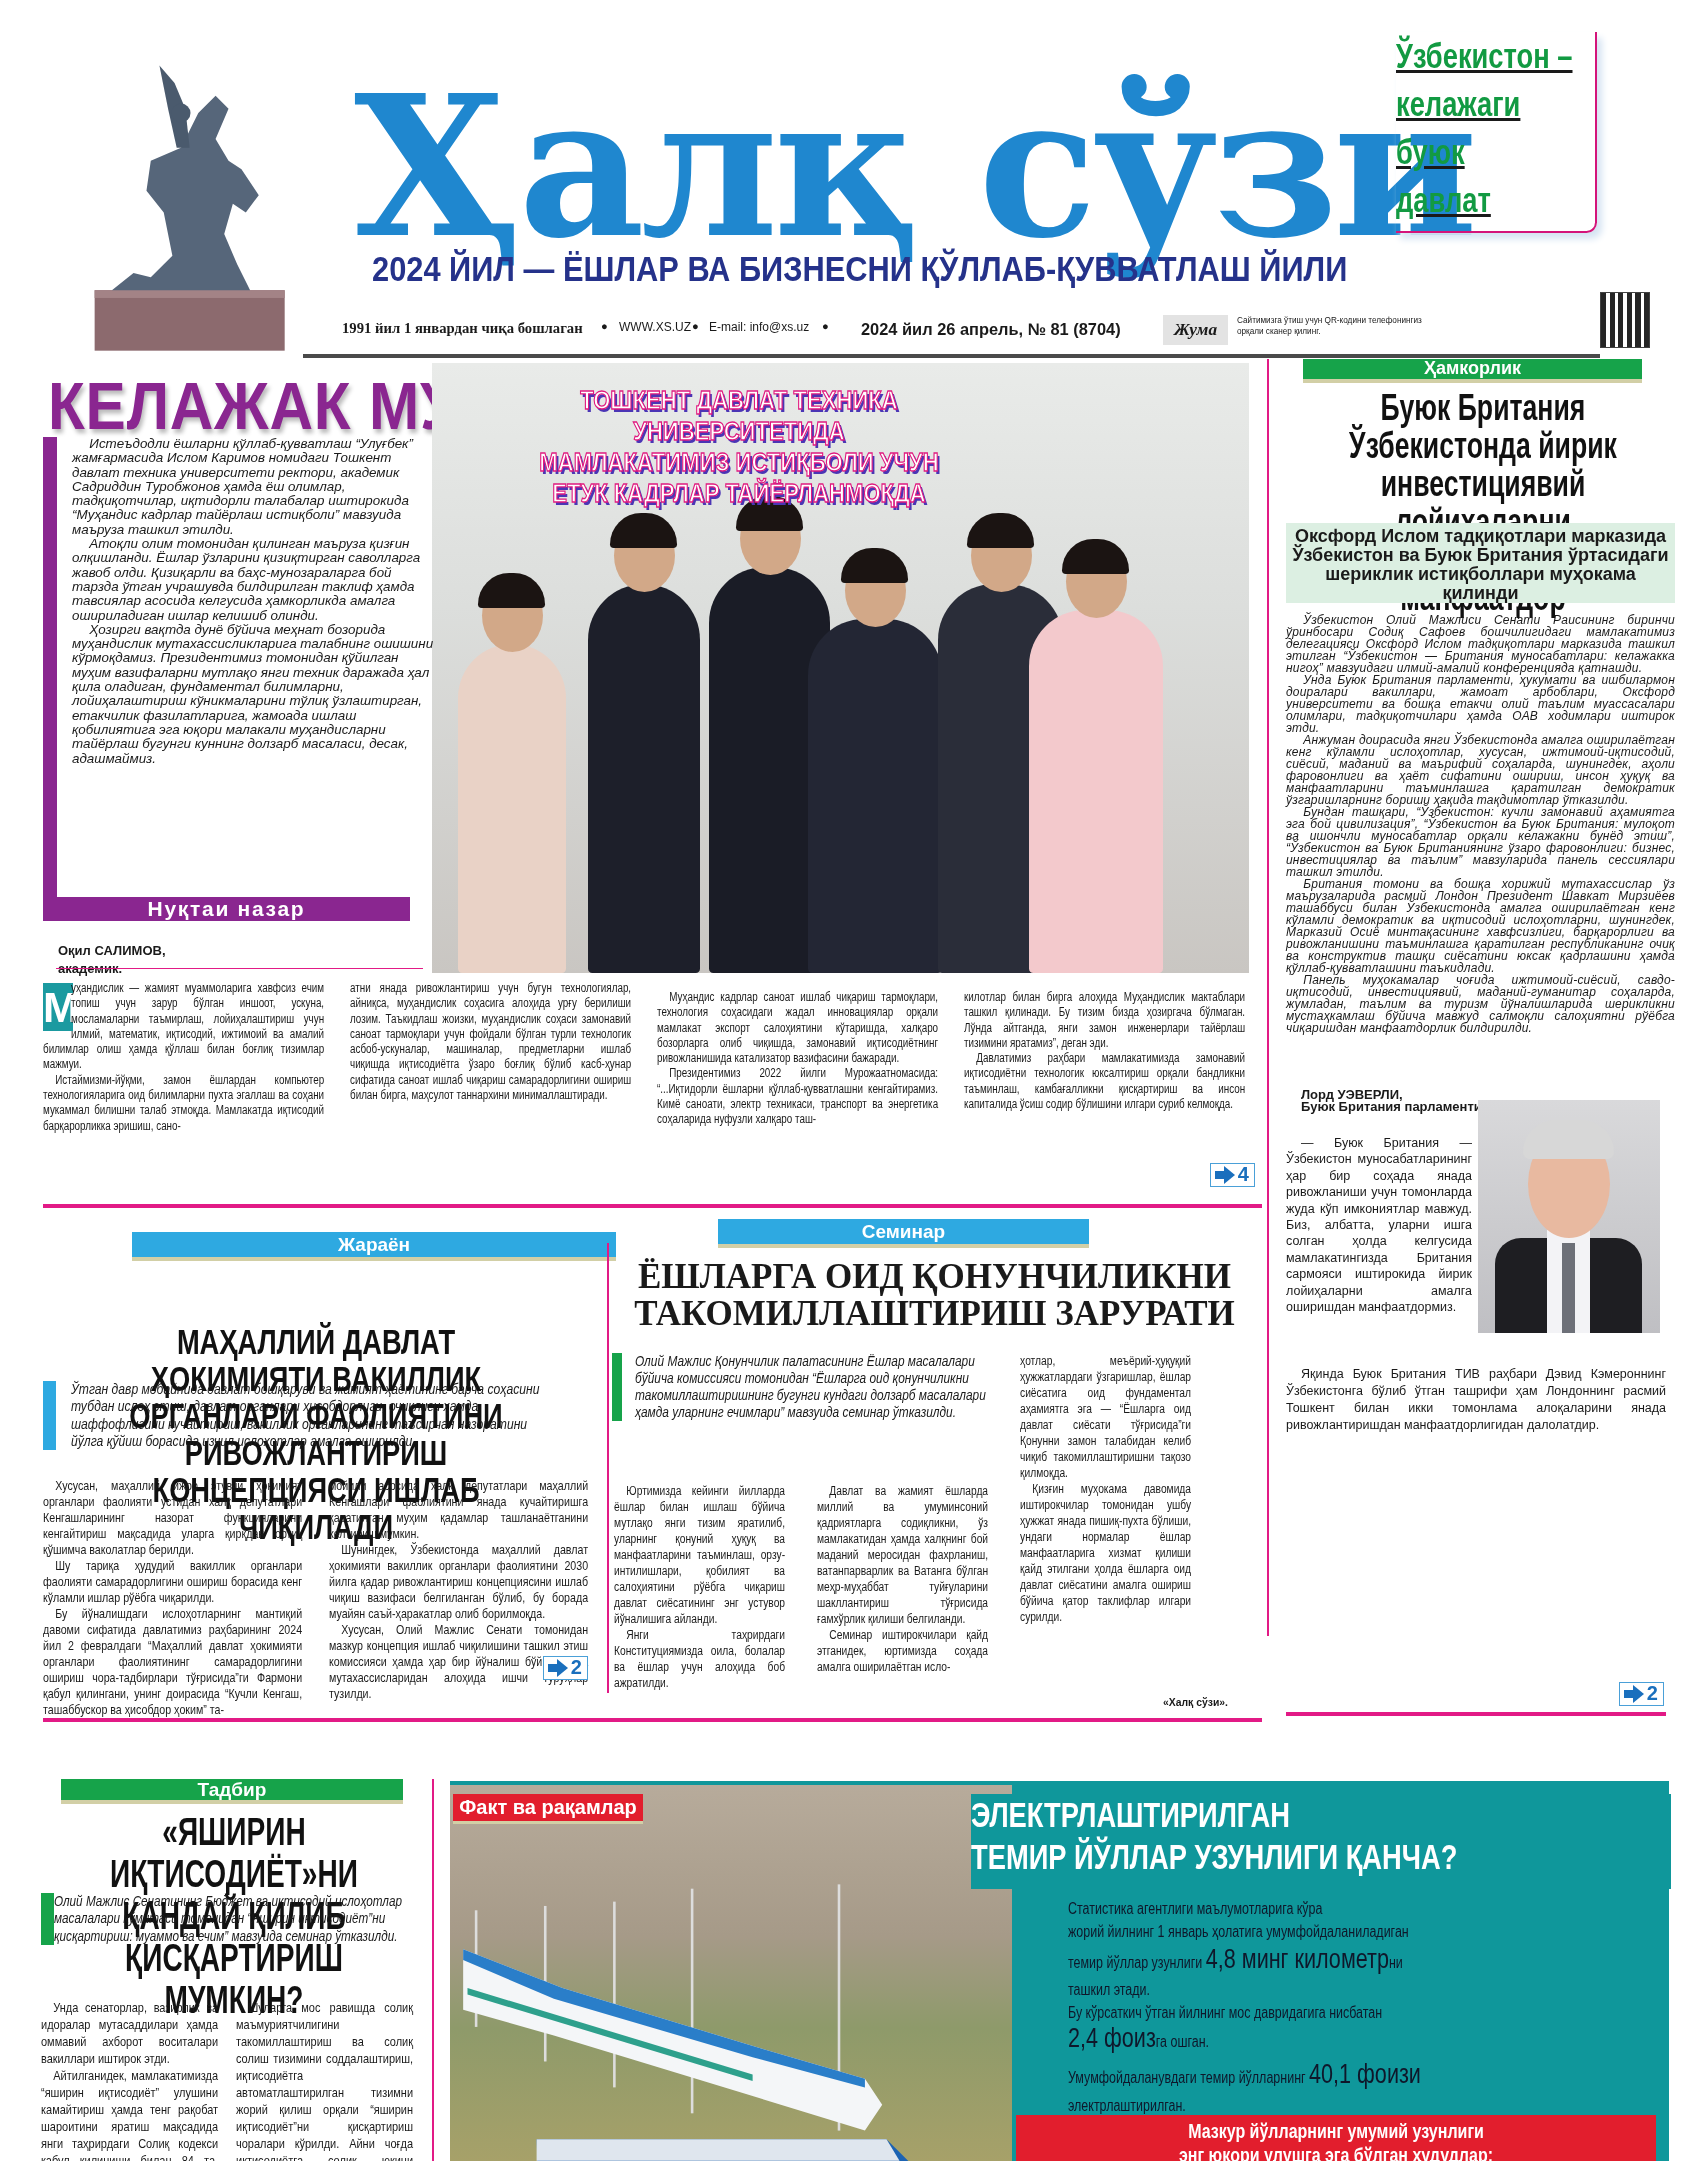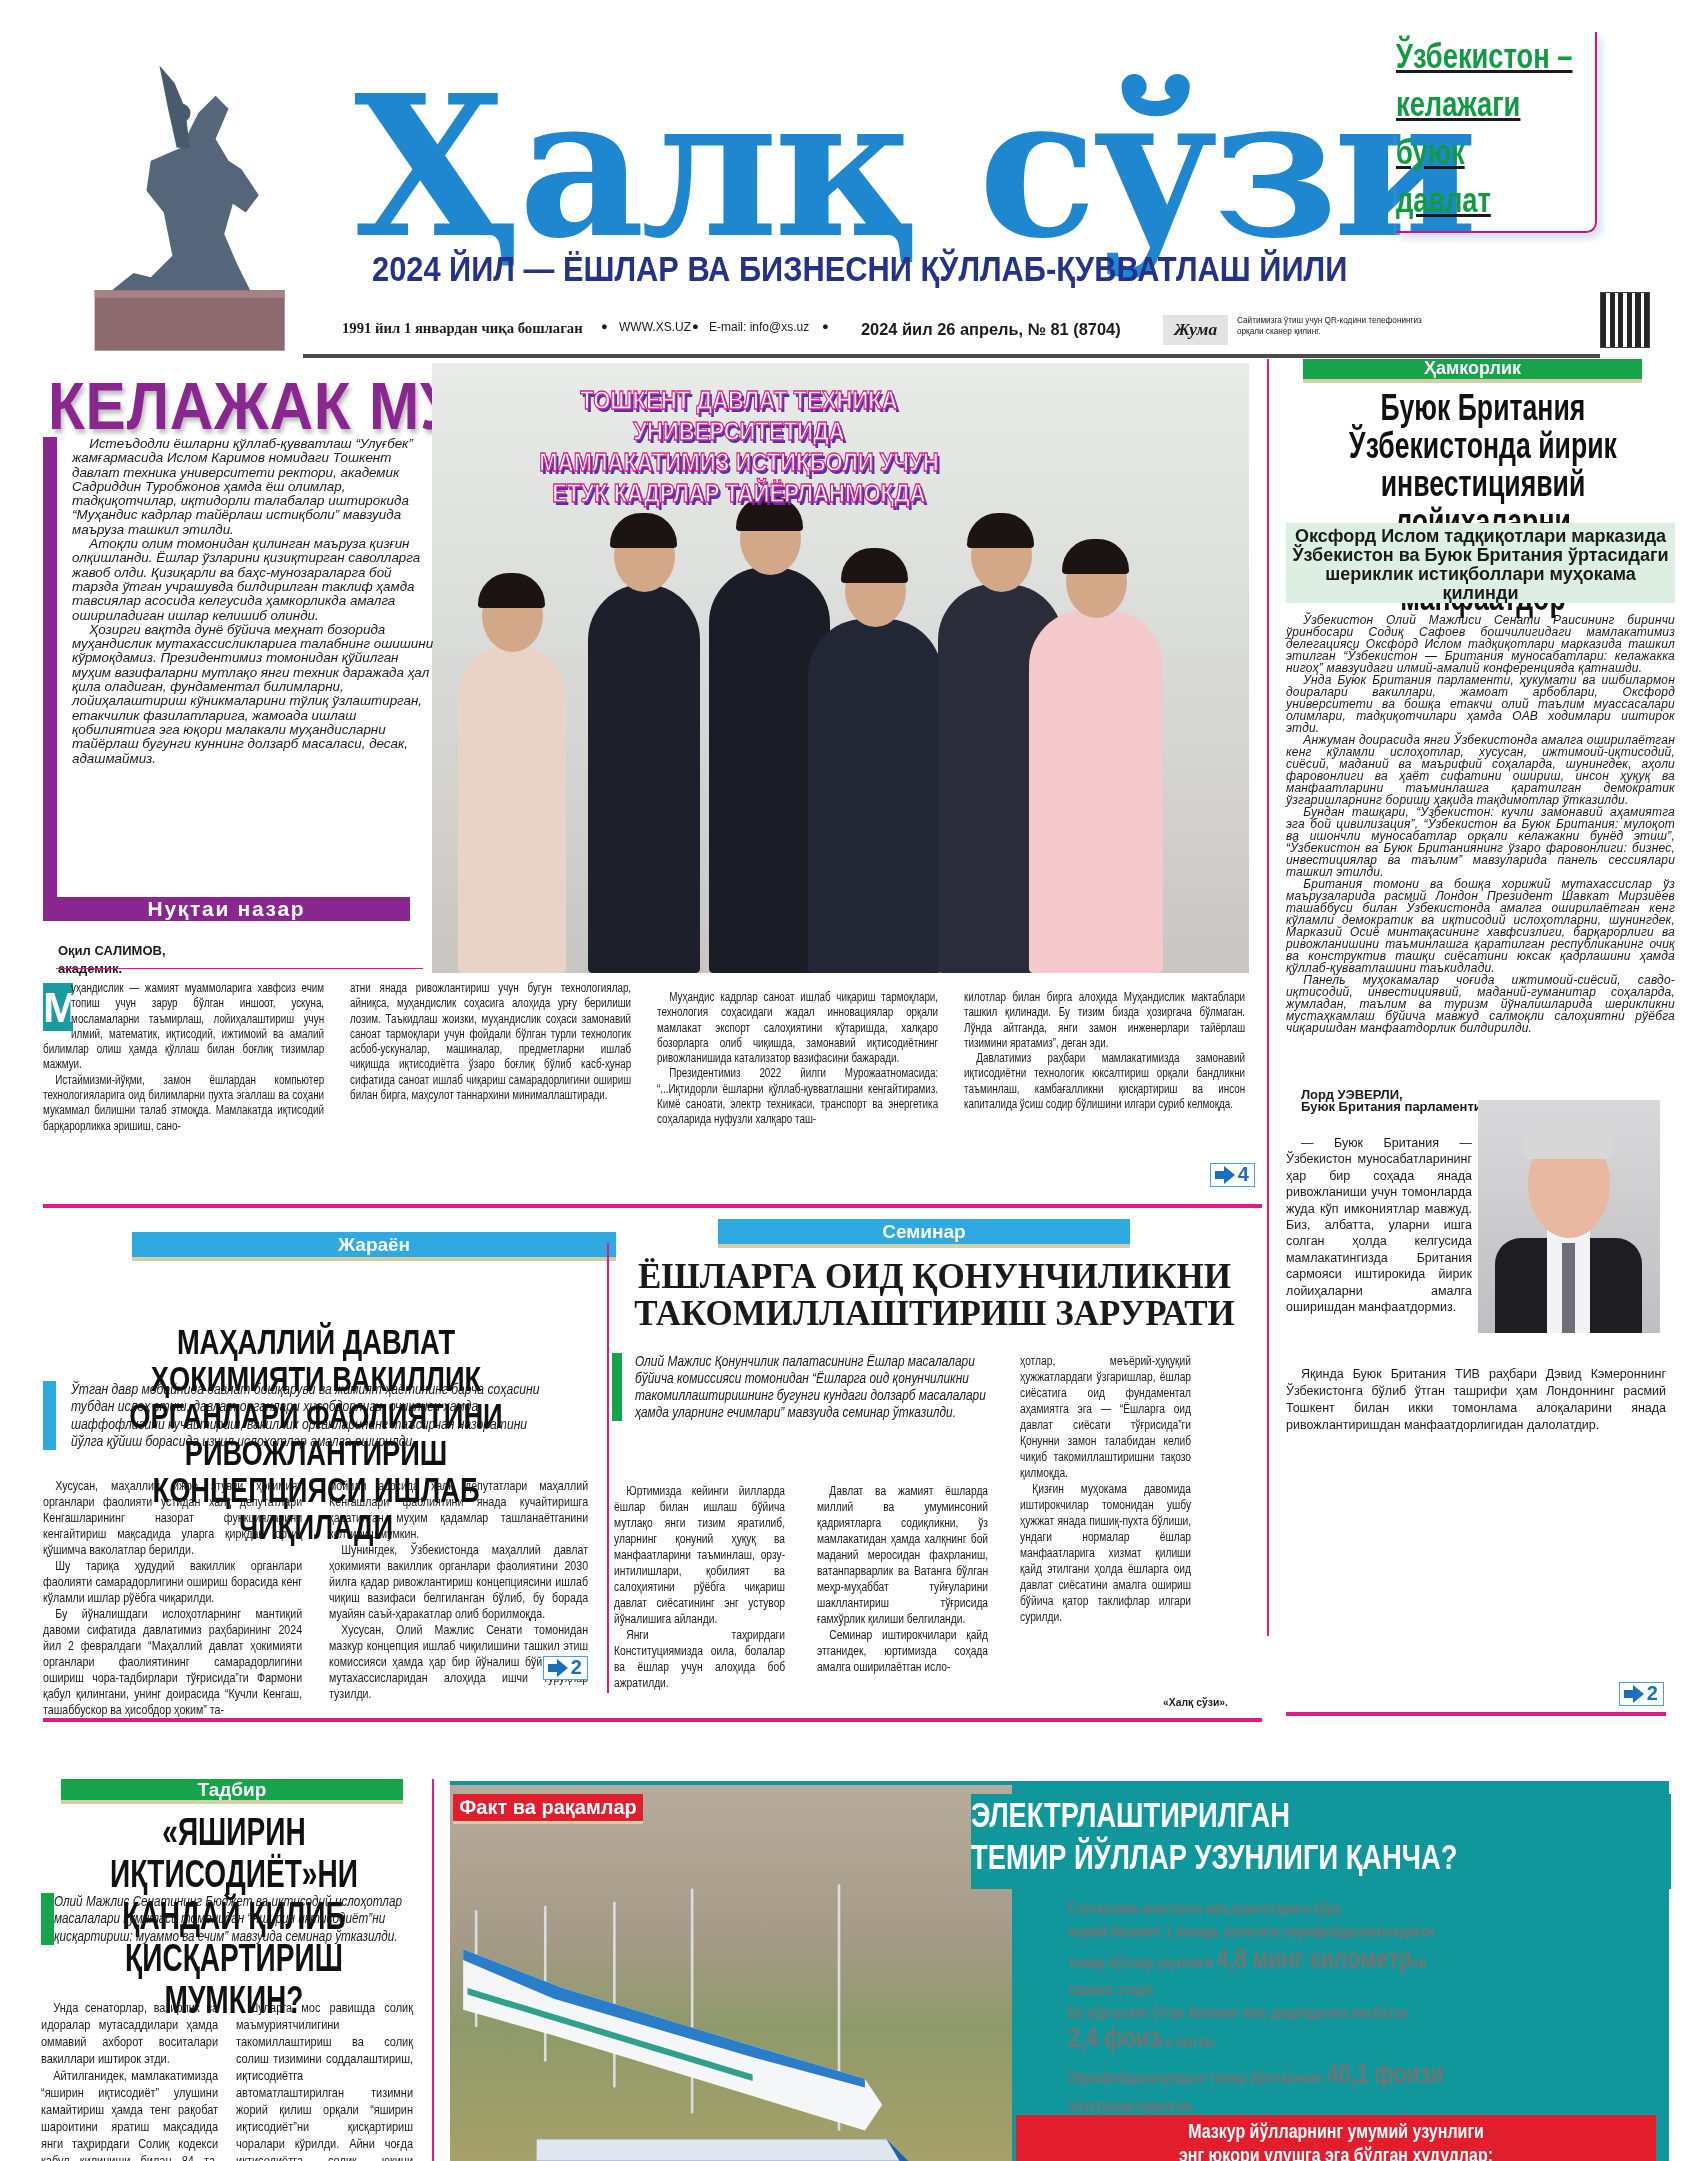--- a/index.html
+++ b/index.html
@@ -58,21 +58,21 @@
   .sem-intro p{margin:0;font-style:italic;font-size:14px;line-height:17px;transform:scaleX(.85);transform-origin:left;width:117%;}
   
   .tad-title{left:61px;top:1811px;width:346px;text-align:center;font-weight:bold;font-size:39px;line-height:42px;color:#111;transform:scaleX(.72);transform-origin:center top;}
   .tad-intro{left:41px;top:1893px;width:372px;border-left:13px solid #16a34a;box-sizing:border-box;}
   .tad-intro p{margin:0;font-style:italic;font-size:14.3px;line-height:17.3px;transform:scaleX(.82);transform-origin:left;width:122%;}
   
   .fakt-panel{left:450px;top:1781px;width:1219px;height:545px;background:#0f979b;}
   .fakt-photo{left:450px;top:1785px;width:562px;height:540px;background:linear-gradient(180deg,#b7ab9b 0%,#a69a88 28%,#8e9a6a 45%,#a7a169 70%,#867a55 100%);overflow:hidden;}
   .fakt-label{left:453px;top:1794px;width:190px;height:27px;background:#e21e2d;color:#fff;font-weight:bold;font-size:20px;line-height:27px;text-align:center;border-bottom:3.5px solid #d2cfa6;}
   .fakt-title{left:971px;top:1794px;width:709px;color:#fff;font-weight:bold;font-size:35px;line-height:42px;transform:scaleX(.78);transform-origin:left top;white-space:nowrap;}
-  .fakt-body{left:1068px;top:1898px;width:592px;color:#737373;font-weight:bold;font-size:15.6px;line-height:22.5px;}
+  .fakt-body{left:1068px;top:1898px;width:592px;color:#0f172a;font-weight:normal;font-size:15.6px;line-height:22.5px;}
   .fakt-body .big{font-size:27px;}
   .fakt-body div{transform:scaleX(.8);transform-origin:left;white-space:nowrap;}
   .fakt-red{left:1016px;top:2115px;width:640px;height:52px;background:#e21e2d;color:#fff;font-weight:bold;font-size:20px;line-height:24px;text-align:center;padding-top:3.5px;box-sizing:border-box;}
   .fakt-red div{transform:scaleX(.8);}
 </style>
 </head>
 <body>
 
 <div class="abs statue">
   <svg width="203" height="303" viewBox="0 0 470 700">
@@ -227,21 +227,21 @@
   <p style="text-indent:0">мойили асосида халқ депутатлари маҳаллий Кенгашлари фаолиятини янада кучайтиришга қаратилган муҳим қадамлар ташланаётганини келтириш мумкин.</p>
   <p>Шунингдек, Ўзбекистонда маҳаллий давлат ҳокимияти вакиллик органлари фаолиятини 2030 йилга қадар ривожлантириш концепциясини ишлаб чиқиш вазифаси белгиланган бўлиб, бу борада муайян саъй-ҳаракатлар олиб борилмоқда.</p>
   <p>Хусусан, Олий Мажлис Сенати томонидан мазкур концепция ишлаб чиқилишини ташкил этиш комиссияси ҳамда ҳар бир йўналиш бўйича соҳа мутахассисларидан алоҳида ишчи гуруҳлар тузилди.</p>
 </div>
 <div class="abs arrow-btn" style="left:543px;top:1656px;">
   <div class="tri"></div>
   <span>2</span>
 </div>
 <div class="abs pink-v" style="left:607px;top:1243px;height:450px;"></div>
 
-<div class="abs rubric blue" style="left:718px;top:1219px;width:412px;">Семинар</div>
+<div class="abs rubric blue" style="left:718px;top:1219px;width:371px;">Семинар</div>
 <div class="abs sem-title">ЁШЛАРГА ОИД ҚОНУНЧИЛИКНИ ТАКОМИЛЛАШТИРИШ ЗАРУРАТИ</div>
 <div class="abs sem-intro">
   <p>Олий Мажлис Қонунчилик палатасининг Ёшлар масалалари бўйича комиссияси томонидан “Ёшларга оид қонунчиликни такомиллаштиришнинг бугунги кундаги долзарб масалалари ҳамда уларнинг ечимлари” мавзуида семинар ўтказилди.</p>
 </div>
 <div class="abs col-text narrow" style="left:614px;top:1483px;width:171px;font-size:12.5px;line-height:16px;">
   <p>Юртимизда кейинги йилларда ёшлар билан ишлаш бўйича мутлақо янги тизим яратилиб, уларнинг қонуний ҳуқуқ ва манфаатларини таъминлаш, орзу-интилишлари, қобилият ва салоҳиятини рўёбга чиқариш давлат сиёсатининг энг устувор йўналишига айланди.</p>
   <p>Янги таҳрирдаги Конституциямизда оила, болалар ва ёшлар учун алоҳида боб ажратилди.</p>
 </div>
 <div class="abs col-text narrow" style="left:817px;top:1483px;width:171px;font-size:12.5px;line-height:16px;">
   <p>Давлат ва жамият ёшларда миллий ва умуминсоний қадриятларга содиқликни, ўз мамлакатидан ҳамда халқнинг бой маданий меросидан фахрланиш, ватанпарварлик ва Ватанга бўлган меҳр-муҳаббат туйғуларини шакллантириш тўғрисида ғамхўрлик қилиши белгиланди.</p>

